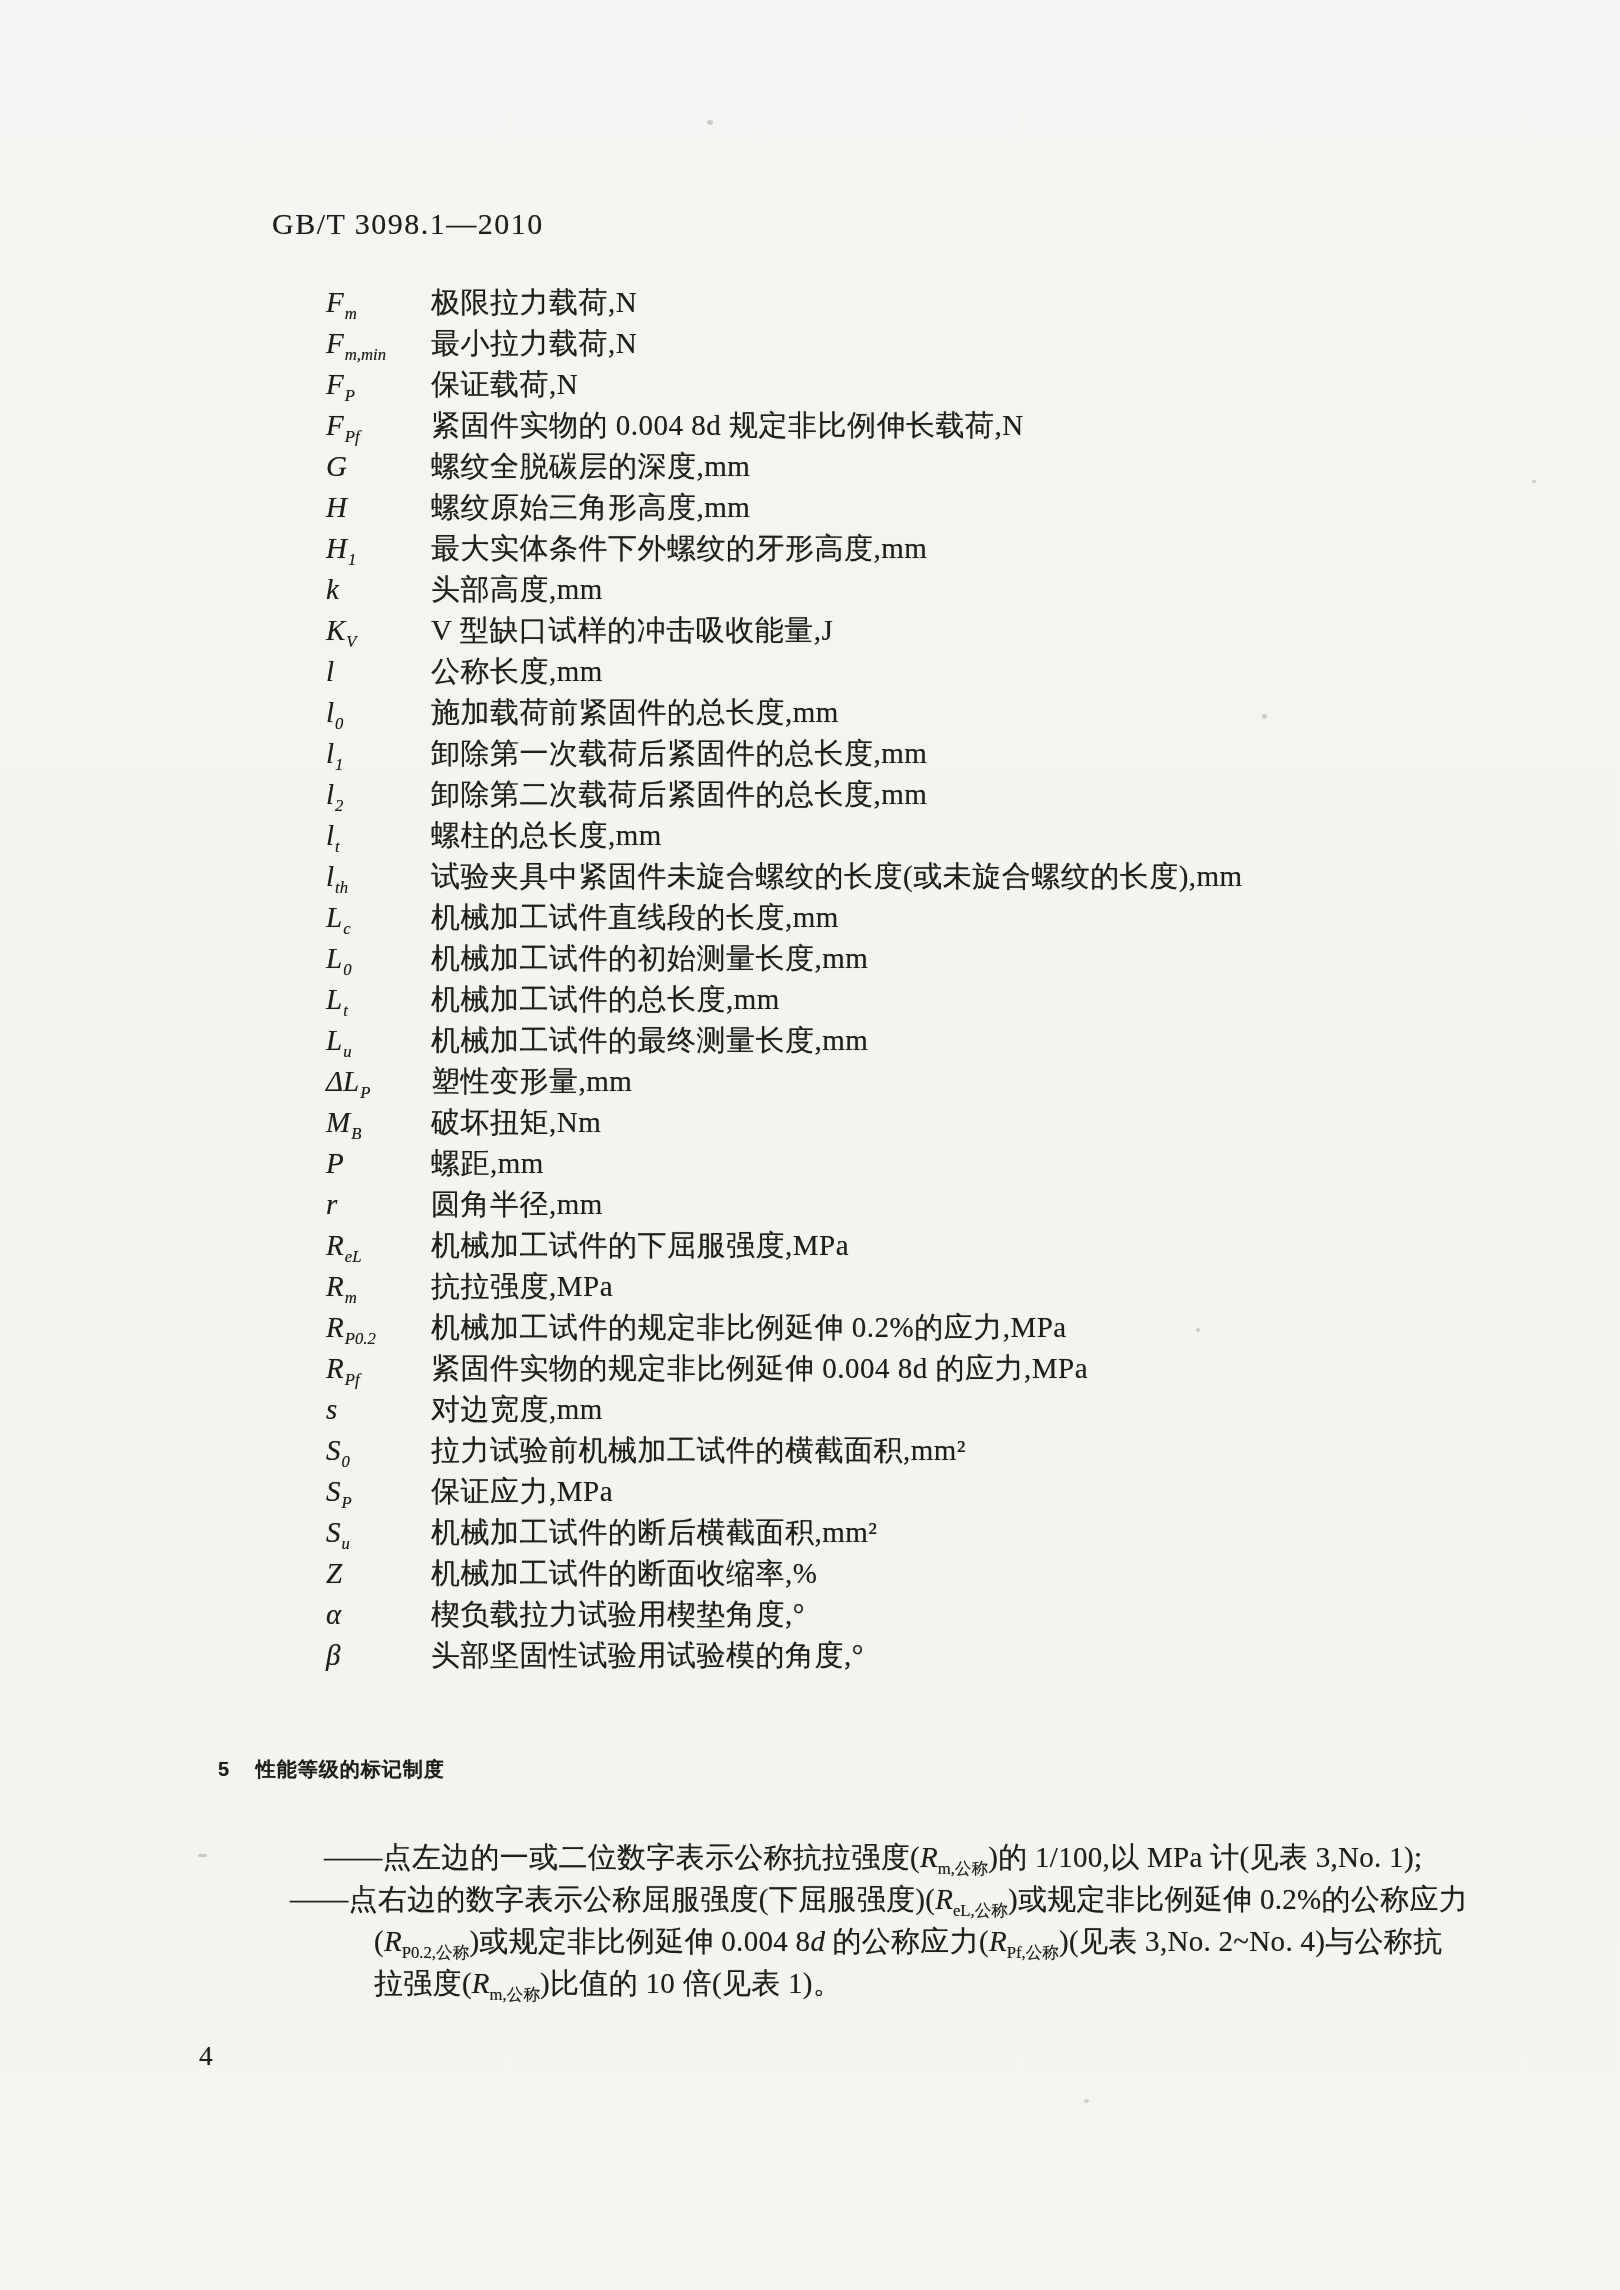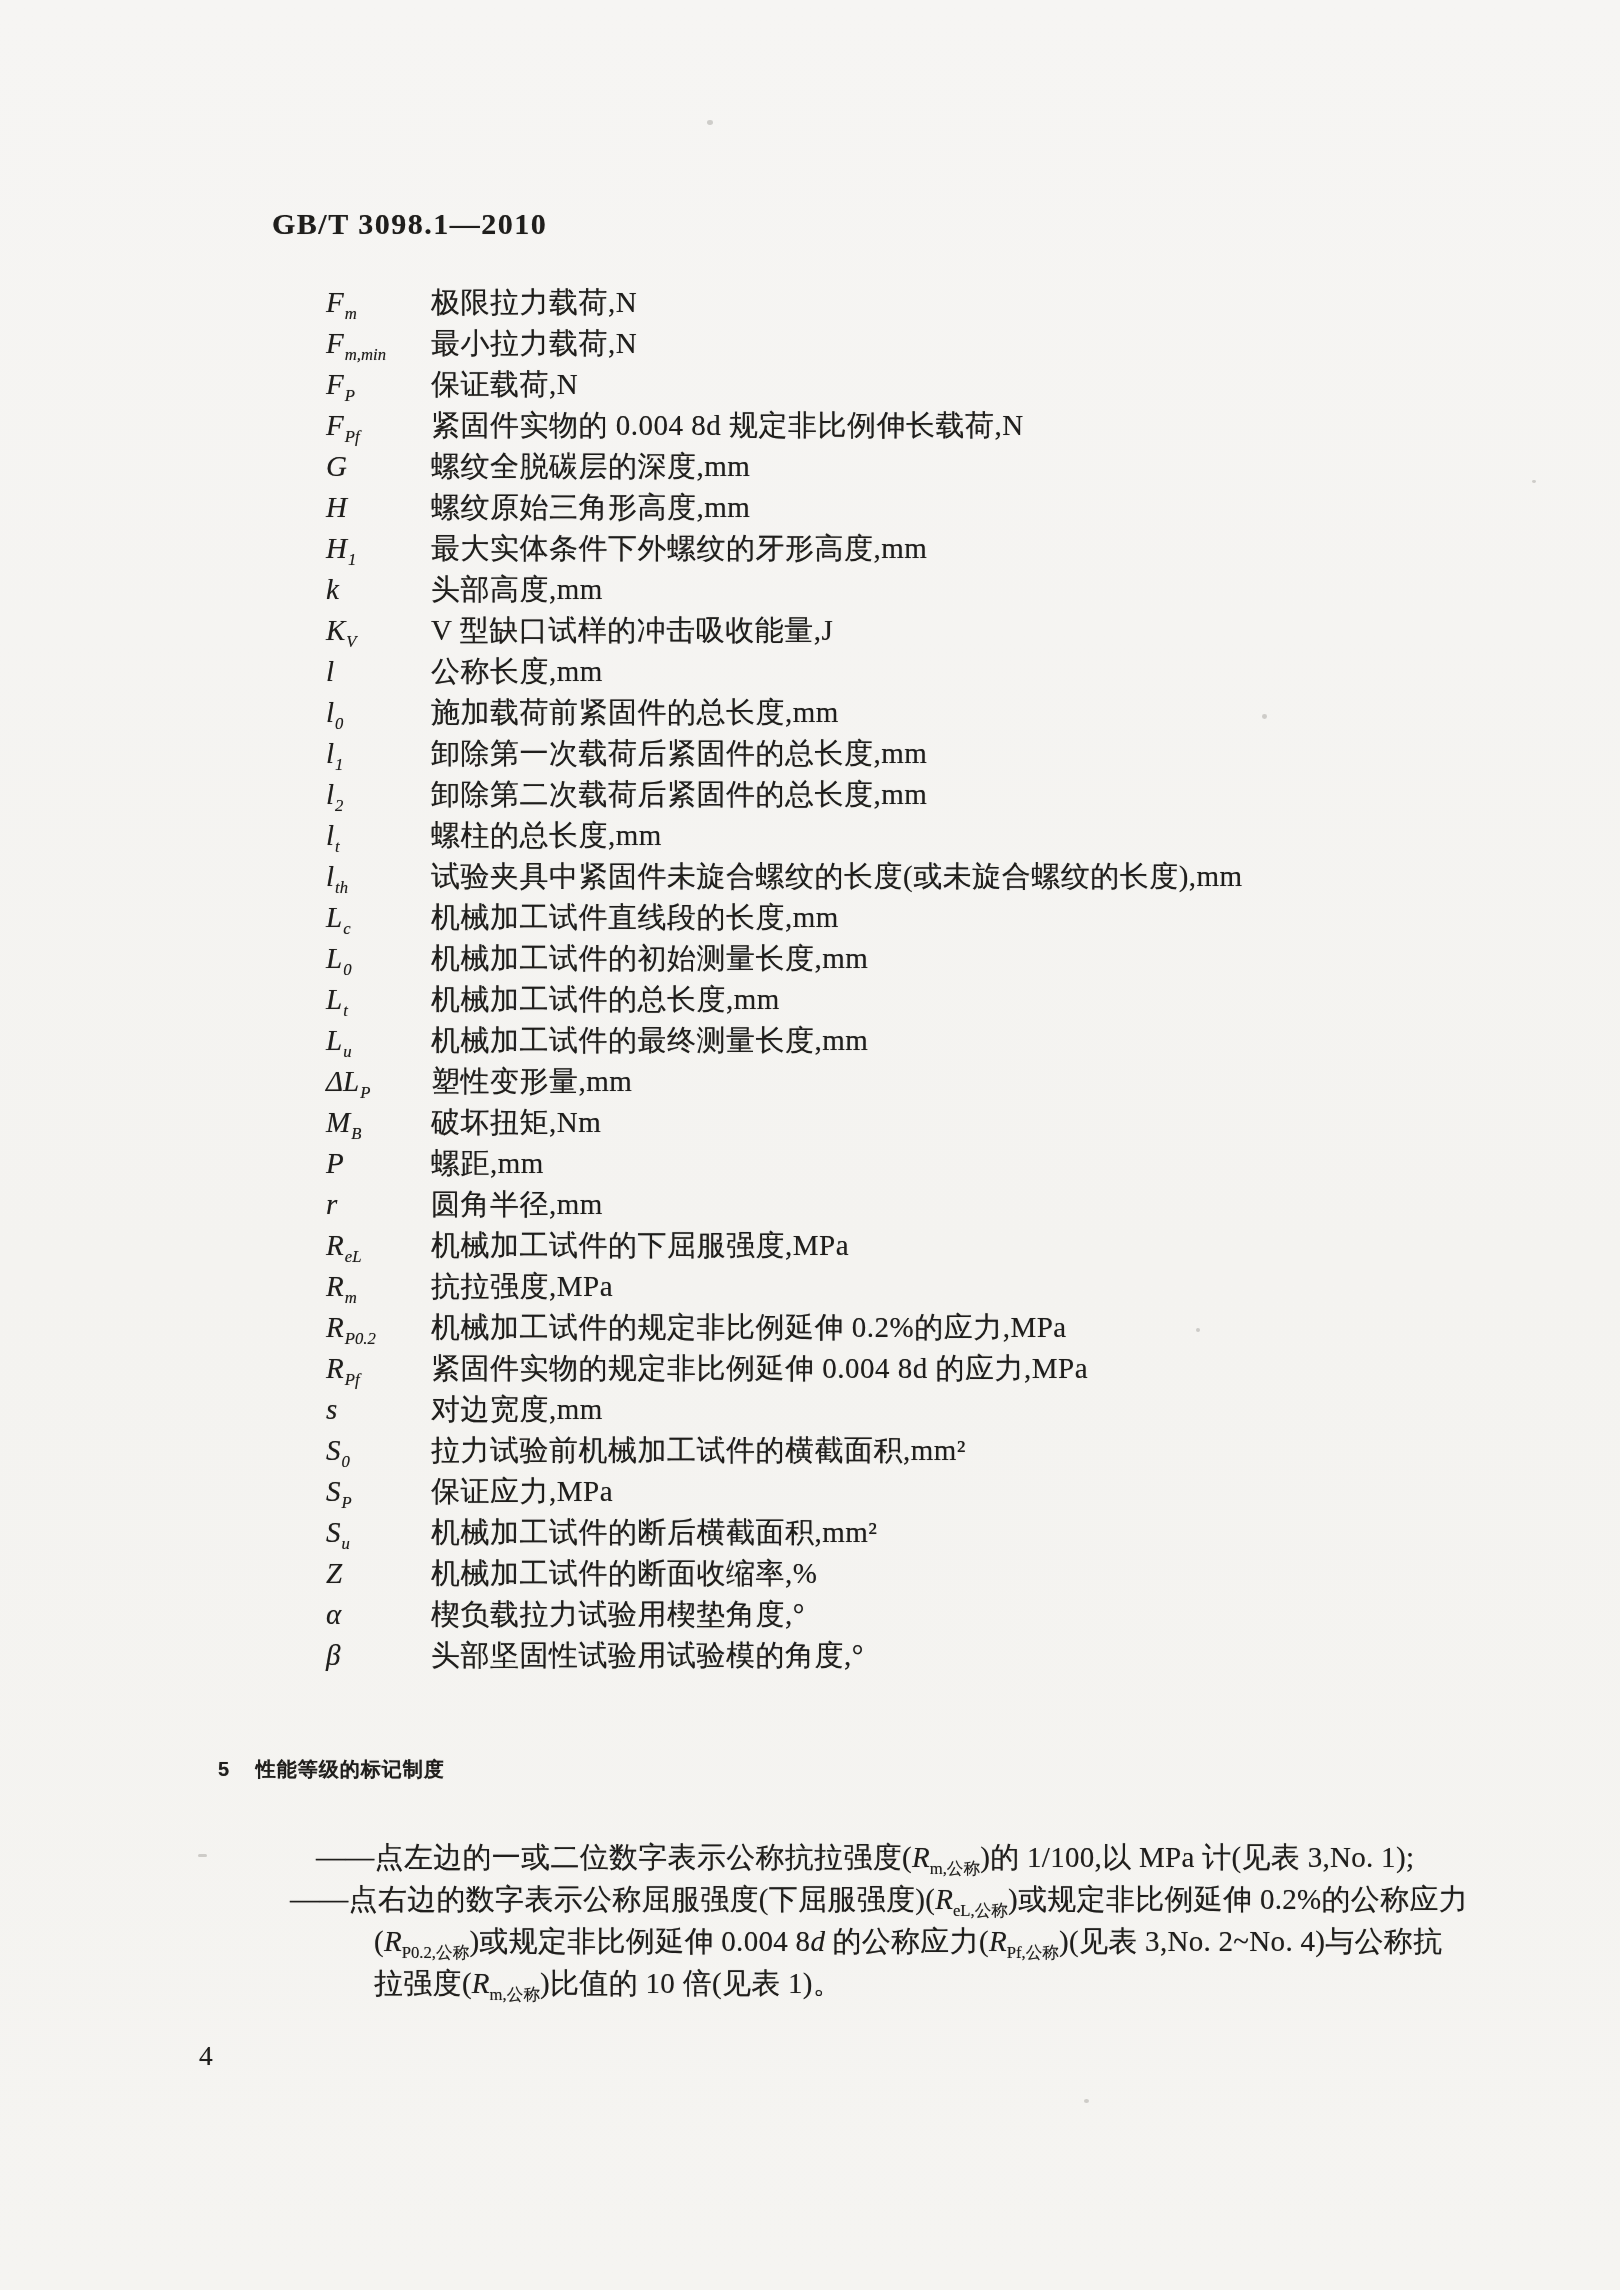--- a/index.html
+++ b/index.html
@@ -6,38 +6,38 @@
   body{background:#f5f4f1;}
   .page{
     position:relative;width:1620px;height:2291px;overflow:hidden;
     background:linear-gradient(180deg,#f6f5f3 0%,#f4f3f0 55%,#f5f4f1 100%);
     font-family:"Liberation Serif","DejaVu Serif",serif;
     color:#1f1e1c;
     text-shadow:0 0 0.7px rgba(40,38,35,.55);
   }
   .header{
     position:absolute;left:272px;top:207px;
-    font-weight:bold;font-size:30px;letter-spacing:1.5px;
+    font-weight:normal;font-size:30px;letter-spacing:1.5px;
     font-family:"Liberation Serif","DejaVu Serif",serif;
   }
   .symbol-list{position:absolute;left:326px;top:282px;}
   .sym-row{display:flex;align-items:center;height:41px;font-size:29px;gap:6px;}
   .sym-cell{flex:0 0 77px;font-style:italic;white-space:nowrap;font-family:"Liberation Serif","DejaVu Serif",serif;}
   .sym-cell sub{font-size:16.7px;line-height:0;margin-left:1px;letter-spacing:0;}
   .sym-desc{white-space:nowrap;letter-spacing:0.5px;margin-left:22px;}
   .section-heading{
     position:absolute;left:218px;top:1756px;
     font-family:"Liberation Sans","DejaVu Sans",sans-serif;
     font-weight:bold;font-size:20px;letter-spacing:1px;
   }
   .section-heading .num{margin-right:25.5px;}
   .paragraph{position:absolute;left:0;top:1836px;width:1620px;font-size:29px;}
   .pline{line-height:42px;height:42px;white-space:nowrap;letter-spacing:0.3px;}
   .pl-intro{padding-left:321px;}
-  .pl-dash1{padding-left:316px;}
+  .pl-dash1{padding-left:316px;margin-left:8px;}
   .pl-dash2{padding-left:290px;}
   .pl-cont{padding-left:374px;}
   .isym i{font-style:italic;font-family:"Liberation Serif","DejaVu Serif",serif;letter-spacing:0;}
   .isym sub{font-size:16.7px;line-height:0;letter-spacing:0;}
   .page-number{position:absolute;left:199px;top:2041px;font-size:27.4px;}
   .speck{position:absolute;background:#8d8b86;border-radius:50%;opacity:.38;}
 </style>
 </head>
 <body>
 

